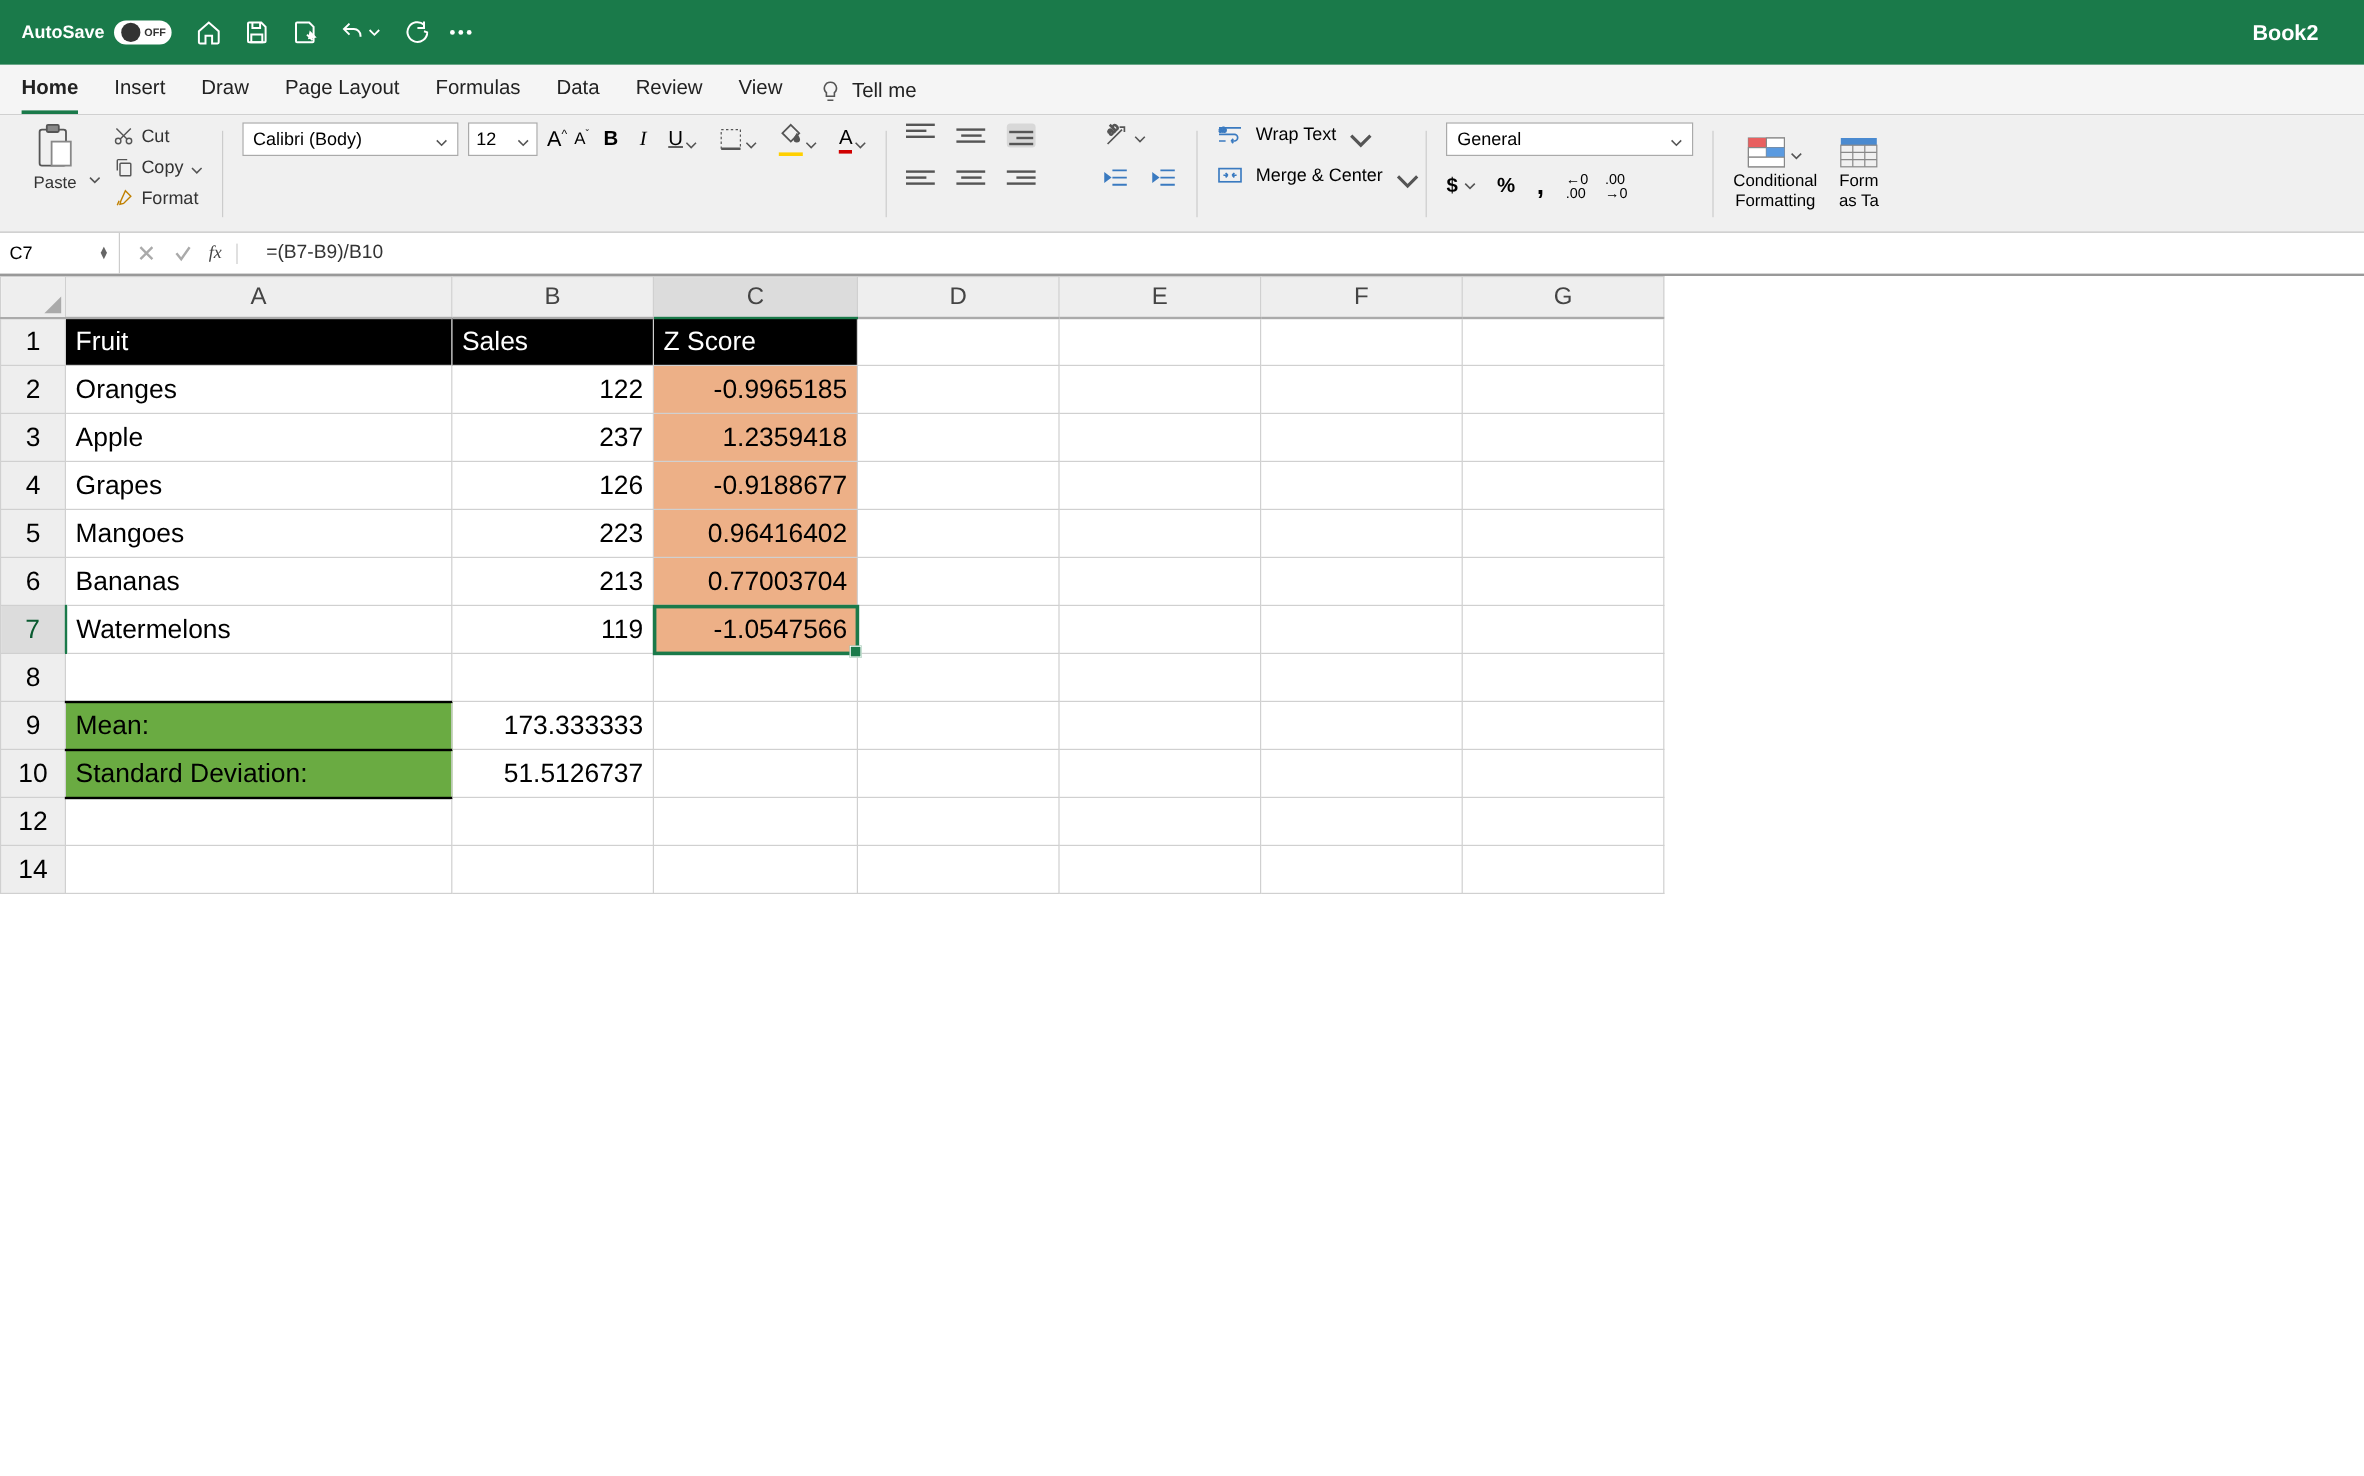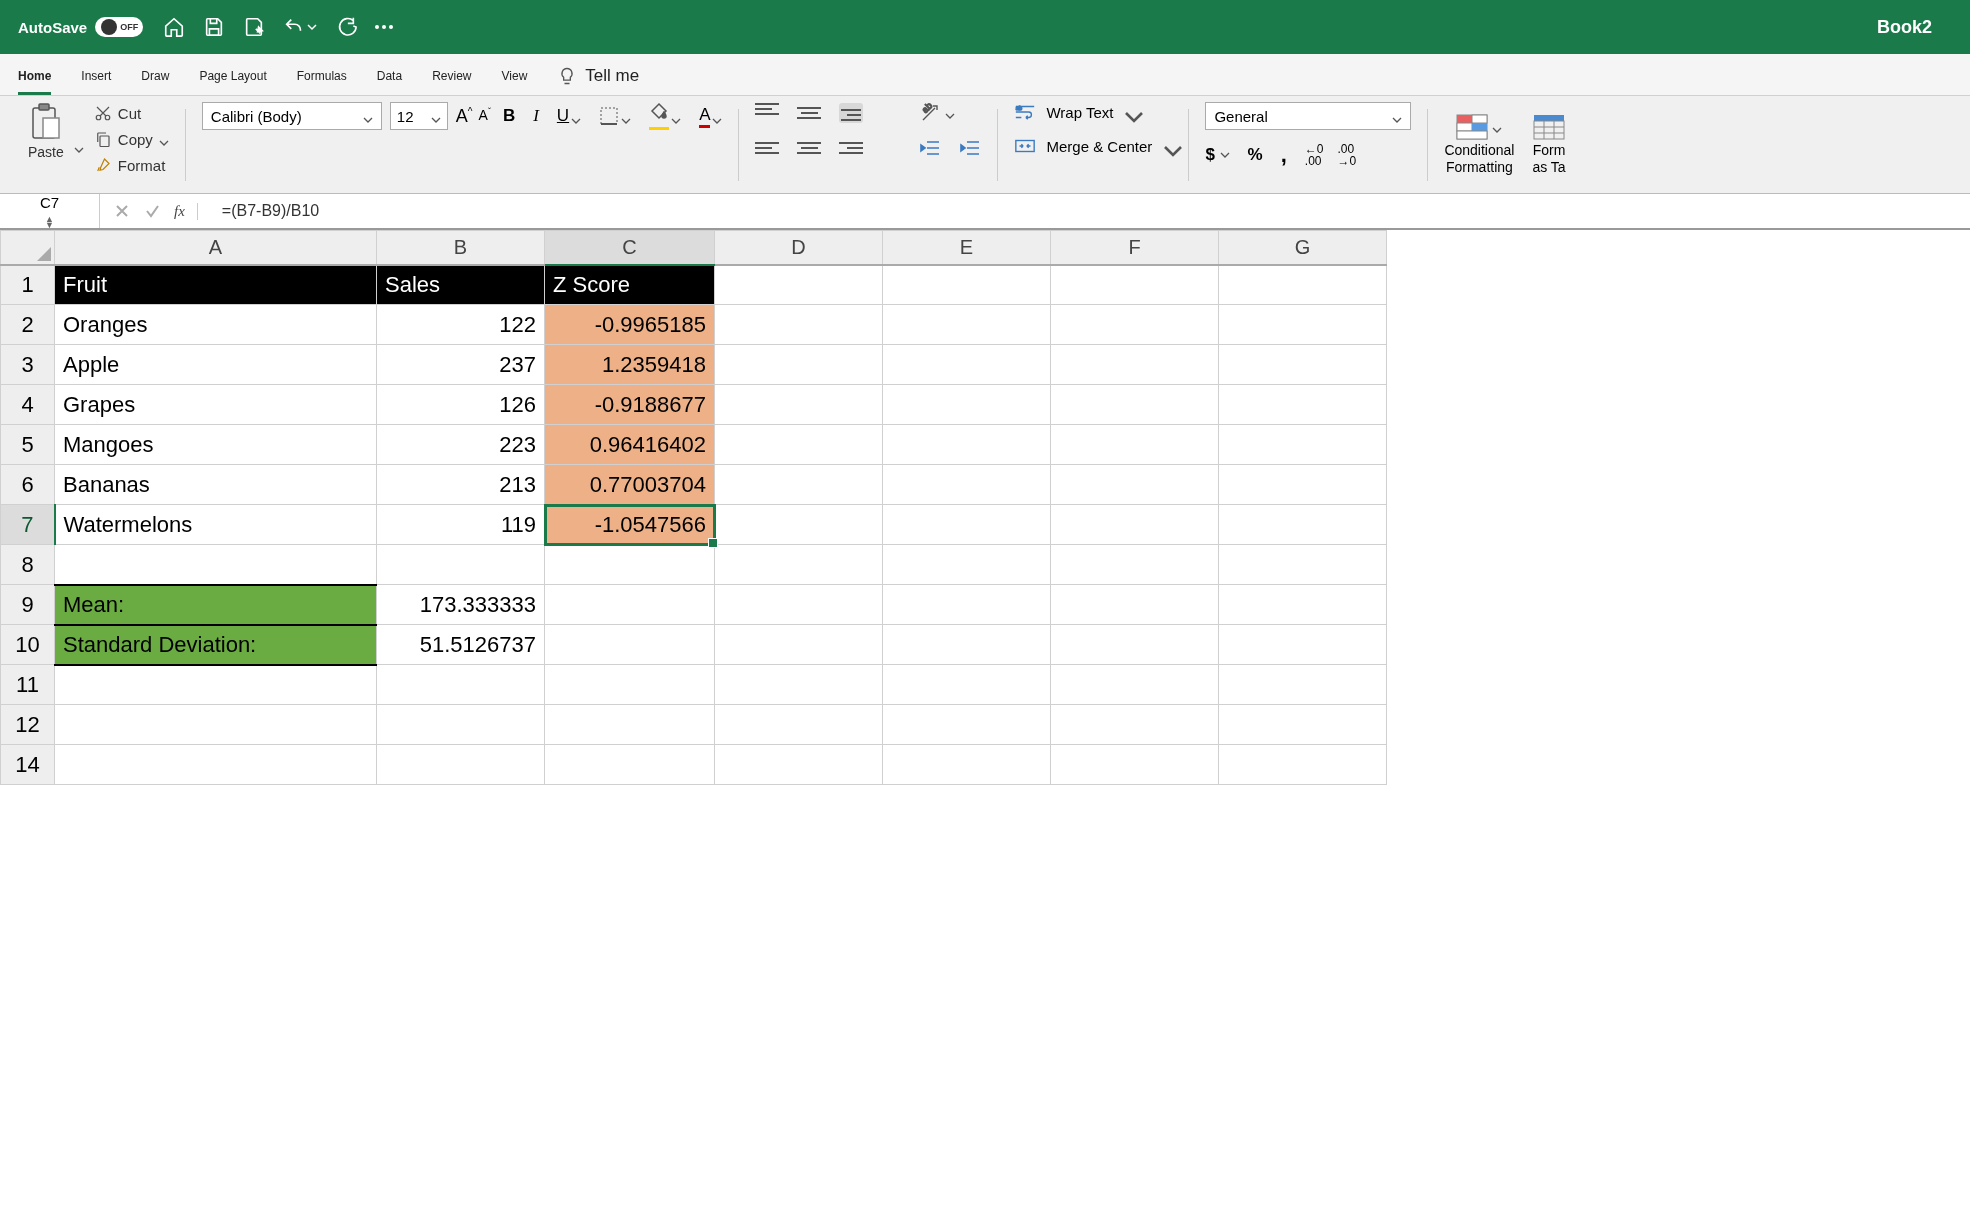--- a/index.html
+++ b/index.html
@@ -15,21 +15,21 @@
   .title-icon { width: 22px; height: 22px; fill: none; stroke: #fff; stroke-width: 1.8; display: flex; align-items: center; justify-content: center; }
   .title-icon svg { width: 100%; height: 100%; }
   .undo-group { display: flex; align-items: center; gap: 2px; }
   .chev-down-sm { width: 10px; height: 10px; }
   .more-dots { display: flex; gap: 3px; }
   .more-dots span { width: 4px; height: 4px; background: #fff; border-radius: 50%; }
   .book-title { margin-left: auto; font-weight: 700; font-size: 18px; margin-right: 20px; }
 
   
   .ribbon-tabs { height: 42px; background: #f5f5f5; display: flex; align-items: flex-end; gap: 30px; padding: 0 18px; border-bottom: 1px solid #d0d0d0; }
-  .ribbon-tab { padding: 8px 0 9px; font-size: 12px; color: #222; cursor: pointer; border-bottom: 3px solid transparent; font-weight: 400; }
+  .ribbon-tab { padding: 8px 0 9px; font-size: 17px; color: #222; cursor: pointer; border-bottom: 3px solid transparent; font-weight: 400; }
   .ribbon-tab.active { font-weight: 700; border-bottom-color: #1a7a4a; }
   .tell-me-group { display: flex; align-items: center; gap: 8px; padding-bottom: 9px; }
   .bulb-icon { width: 20px; height: 20px; }
 
   
   .ribbon { height: 98px; background: #f0f0f0; display: flex; align-items: center; padding: 6px 14px; border-bottom: 1px solid #bbb; gap: 0; }
   .ribbon-group { display: flex; flex-direction: column; height: 100%; padding: 0 14px; position: relative; }
   .ribbon-sep { width: 1px; height: 72px; background: #ccc; margin: 0 2px; }
   .paste-block { display: flex; align-items: flex-start; gap: 10px; height: 100%; }
   .paste-main { display: flex; flex-direction: column; align-items: center; gap: 0; }
@@ -80,21 +80,21 @@
   .currency { font-weight: 600; }
   .decimal-btns { display: flex; gap: 14px; }
   .decimal-btns span { font-size: 12px; white-space: pre; line-height: 1; }
 
   .cond-group { display: flex; flex-direction: column; align-items: center; gap: 2px; justify-content: space-between; }
   .cond-icon { width: 32px; height: 26px; }
   .cond-label { font-size: 14px; text-align: center; line-height: 1.15; }
 
   
   .formula-bar { height: 36px; display: flex; align-items: center; border-bottom: 2px solid #999; background: #fff; }
-  .name-box { width: 100px; height: 100%; border-right: 1px solid #ccc; display: flex; align-items: center; padding: 0 8px; font-size: 15px; justify-content: space-between; flex-direction: column; }
+  .name-box { width: 100px; height: 100%; border-right: 1px solid #ccc; display: flex; align-items: center; padding: 0 8px; font-size: 15px; justify-content: space-between; }
   .name-box-arrows { display: flex; flex-direction: column; gap: 0; line-height: 0.6; font-size: 9px; color: #666; }
   .fb-btns { display: flex; align-items: center; gap: 14px; padding: 0 14px; color: #888; }
   .fb-btns svg { width: 16px; height: 16px; }
   .fx-label { font-style: italic; font-family: Georgia, serif; font-size: 15px; color: #444; border-right: 1px solid #ccc; padding-right: 12px; }
   .formula-input { flex: 1; padding: 0 10px; font-size: 16px; color: #333; }
 
   
   .grid-area { position: relative; overflow: hidden; }
   .grid-table { border-collapse: collapse; table-layout: fixed; }
   .grid-table th, .grid-table td { border: 1px solid #d0d0d0; text-align: left; font-size: 22px; font-weight: 400; padding: 4px 8px; height: 40px; vertical-align: middle; color: #000; }
@@ -556,30 +556,20 @@
     <td class="row-head">10</td>
     <td class="cell-green">Standard Deviation:</td>
     <td class="num-right">51.5126737</td>
     <td></td>
           <td></td>
           <td></td>
           <td></td>
           <td></td>
   </tr>
   <tr>
-    <td class="row-head">11</td>
-    <td></td>
-          <td></td>
-          <td></td>
-          <td></td>
-          <td></td>
-          <td></td>
-          <td></td>
-  </tr>
-  <tr>
     <td class="row-head">12</td>
     <td></td>
           <td></td>
           <td></td>
           <td></td>
           <td></td>
           <td></td>
           <td></td>
   </tr>
   <tr>

